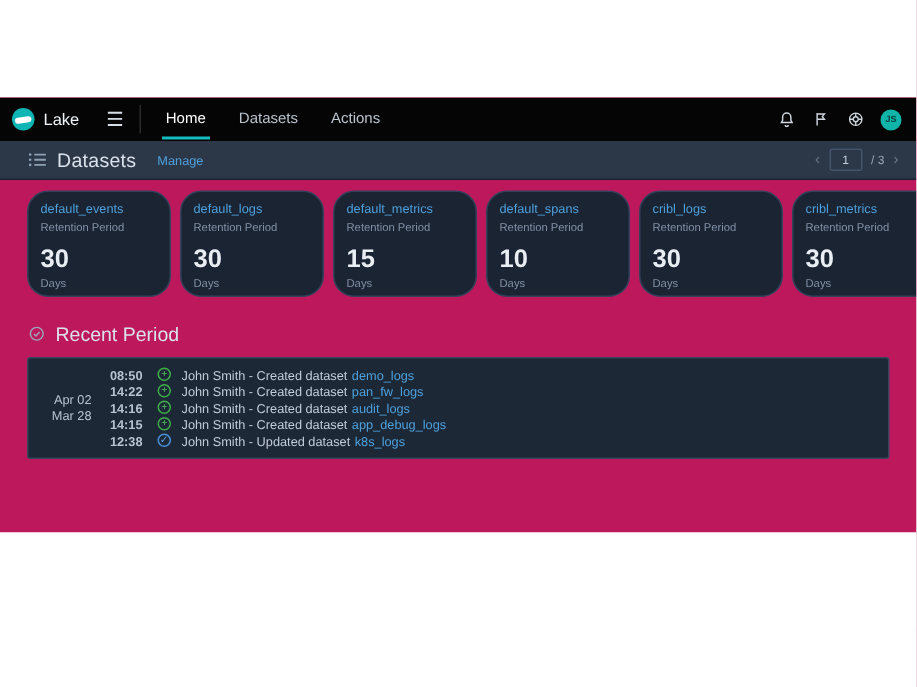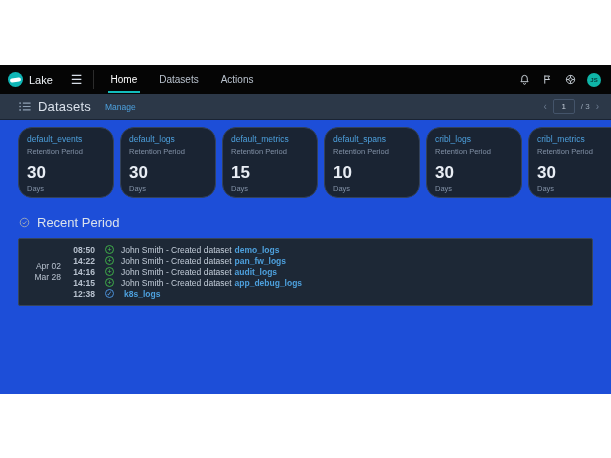--- a/index.html
+++ b/index.html
@@ -1,20 +1,20 @@
 <!DOCTYPE html>
 <html><head>
 <meta charset="utf-8">
 <style>
   html,body{margin:0;padding:0;background:#ffffff;font-family:"Liberation Sans","DejaVu Sans",sans-serif;}
   .viewport{position:relative;width:611px;height:458px;background:#ffffff;overflow:hidden;margin:0 auto;}
   .letterbox{width:611px;background:#ffffff;}
   .lb-top{height:65px;}
   .lb-bottom{height:64px;}
-  .app{width:611px;height:329px;background:#1d4ed8;overflow:hidden;}
+  .app{width:611px;height:290px;background:#be185d;overflow:hidden;}
 
   
   .topbar{height:29px;background:#050505;display:flex;align-items:stretch;color:#e7ecf2;}
   .brand{display:flex;align-items:center;padding-left:8px;}
   .brand-logo{width:15px;height:15px;border-radius:50%;background:#0fb5b5;position:relative;overflow:hidden;flex:0 0 auto;}
   .brand-logo::after{content:"";position:absolute;left:2px;top:6px;width:11px;height:4px;background:#ffffff;border-radius:2px;transform:rotate(-8deg);}
   .brand-name{margin-left:6px;font-size:11px;color:#f0f4f8;}
   .hamburger{display:flex;align-items:center;padding:0 10px;margin-left:8px;color:#d6dde6;font-size:13px;cursor:pointer;}
   .topbar-divider{width:1px;background:#2c2c2c;margin:5px 0;}
   .topnav{display:flex;align-items:stretch;margin-left:6px;}
@@ -52,21 +52,21 @@
   .ra-title{font-size:13px;}
   .ra-panel{margin:8px 18px 0 18px;background:#1d2836;border:1px solid #36455a;border-radius:2px;padding:5px 0 6px 0;}
   .ra-row{display:flex;align-items:center;height:11px;font-size:8.5px;color:#c3cdd9;}
   .ra-date{width:42px;text-align:right;flex:0 0 auto;color:#b8c2cf;margin-top:32px;}
   .ra-time{width:34px;text-align:right;flex:0 0 auto;color:#b8c2cf;font-weight:bold;}
   .ra-icon{width:9px;height:9px;border-radius:50%;box-sizing:border-box;margin:0 7px 0 10px;flex:0 0 auto;
            display:flex;align-items:center;justify-content:center;font-size:7px;line-height:1;}
   .ra-icon.act-created{border:1px solid #3fae49;color:#4cc457;}
   .ra-icon.act-updated{border:1px solid #4a90d9;color:#5aa0e8;}
   .ra-text{white-space:nowrap;}
-  .ra-link{color:#4da0dd;cursor:pointer;margin-left:3px;font-weight:bold;}
+  .ra-link{color:#4da0dd;cursor:pointer;margin-left:3px;}
 </style>
 </head>
 <body>
 
 <div class="viewport">
   <div class="letterbox lb-top"></div>
 
   <div class="app">
 
     <div class="topbar">
@@ -214,20 +214,21 @@
           <span class="ra-time">14:15</span>
           <span class="ra-icon act-created">+</span>
           <span class="ra-text">John Smith - Created dataset</span>
           <span class="ra-link">app_debug_logs</span>
         </div>
 
         <div class="ra-row">
           <span class="ra-date"></span>
           <span class="ra-time">12:38</span>
           <span class="ra-icon act-updated">✓</span>
+          <span class="ra-text">John Smith - Updated dataset</span>
           <span class="ra-link">k8s_logs</span>
         </div>
 
     </div>
 
   </div>
 
   <div class="letterbox lb-bottom"></div>
 </div>
 

